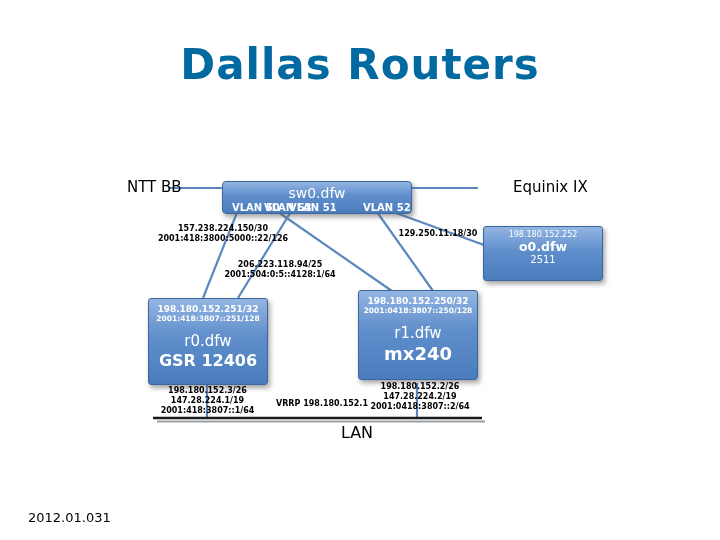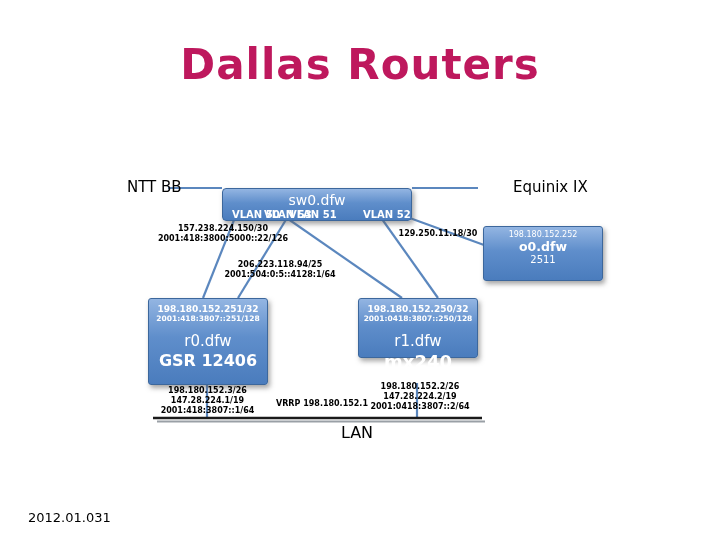--- a/index.html
+++ b/index.html
@@ -1,41 +1,41 @@
 <!DOCTYPE html>
 <html><head>
 <meta charset="utf-8">
 <style>
   * { margin:0; padding:0; box-sizing:border-box; }
   html,body { width:720px; height:540px; background:#ffffff; font-family:"DejaVu Sans", sans-serif; }
   .slide { position:relative; width:720px; height:540px; background:#ffffff; overflow:hidden; }
 
   .title { position:absolute; left:0; top:40px; width:720px; text-align:center;
-           font-size:42px; font-weight:bold; color:#be185d; letter-spacing:1px; z-index:3; }
+           font-size:42px; font-weight:bold; color:#0369a1; letter-spacing:1px; z-index:3; }
 
   svg.lines { position:absolute; left:0; top:0; z-index:1; }
 
   .node { position:absolute; z-index:2; color:#fff; text-align:center;
           background:linear-gradient(180deg,#93b5e2 0%, #5f8ecb 45%, #4a7cbd 100%);
           border:1px solid #3c679c; border-radius:3px;
           box-shadow:2px 3px 5px rgba(90,90,90,0.55); }
 
-  .switch { left:222px; top:188px; width:190px; height:33px; border-radius:4px; }
+  .switch { left:222px; top:181px; width:190px; height:33px; border-radius:4px; }
   .sw-name { font-size:14px; padding-top:3px; }
   .vlan { position:absolute; bottom:1px; font-size:10px; font-weight:bold; line-height:8px; }
   .v50 { left:9px; } .v53 { left:41px; } .v51 { left:66px; } .v52 { left:140px; }
 
   .oob { left:483px; top:226px; width:120px; height:55px; }
   .oob-ip { font-size:8px; margin-top:3px; }
   .oob-name { font-size:12.5px; font-weight:600; }
   .oob-model { font-size:10px; }
 
   .router { width:120px; }
   .r0 { left:148px; top:298px; height:87px; }
-  .r1 { left:358px; top:298px; height:60px; }
+  .r1 { left:358px; top:290px; height:90px; }
   .r-ipv4 { font-size:9px; font-weight:bold; margin-top:5px; }
   .r-ipv6 { font-size:7.5px; font-weight:bold; }
   .r-name { font-size:15px; margin-top:9px; }
   .r-model { font-size:16px; font-weight:bold; margin-top:1px; }
   .r1 .r-model { font-size:18px; }
 
   .ext-label { position:absolute; z-index:3; font-size:15px; color:#000;margin-left:34px; }
   .ntt { left:93px; top:178px; }
   .eqx { left:479px; top:178px; }
 

